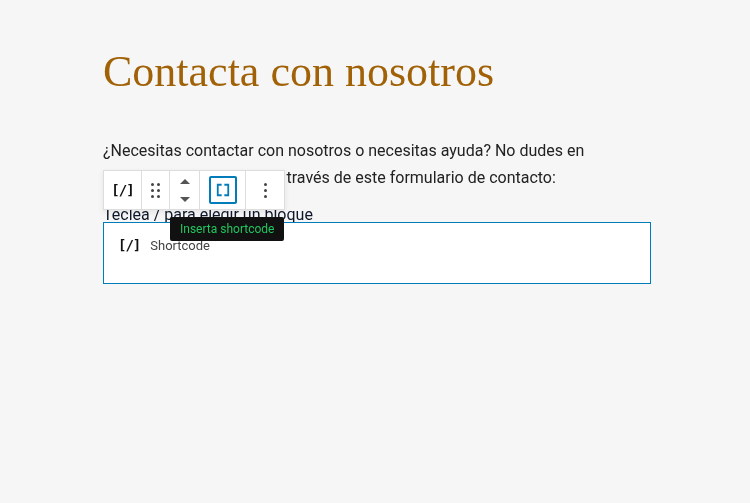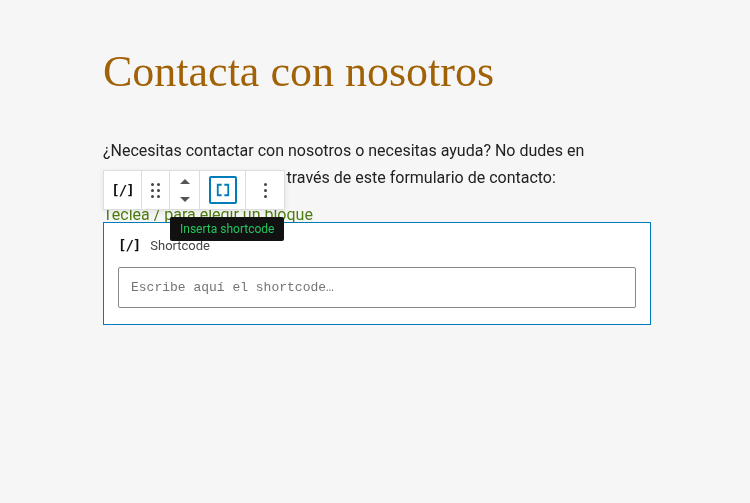--- a/index.html
+++ b/index.html
@@ -30,21 +30,21 @@
 
   .intro-text {
     font-size: 16px;
     line-height: 1.7;
     color: #222;
     margin-bottom: 14px;
   }
 
   .placeholder-line {
     font-size: 16px;
-    color: #4d7c0f;
+    color: #0f172a;
     margin-top: 14px;
     margin-bottom: 2px;
   }
 
   
   .toolbar {
     position: absolute;
     left: 103px;
     top: 170px;
     height: 40px;
@@ -208,14 +208,13 @@
   </div>
 </div>
 
 <div class="tooltip">Inserta shortcode</div>
 
 <div class="block-selected">
   <div class="block-header">
     <span class="code-icon">[/]</span>
     <span class="label">Shortcode</span>
   </div>
-  <input type="text" class="shortcode-input" placeholder="Escribe aquí el shortcode…" style="">
 </div>
 
 </body></html>

